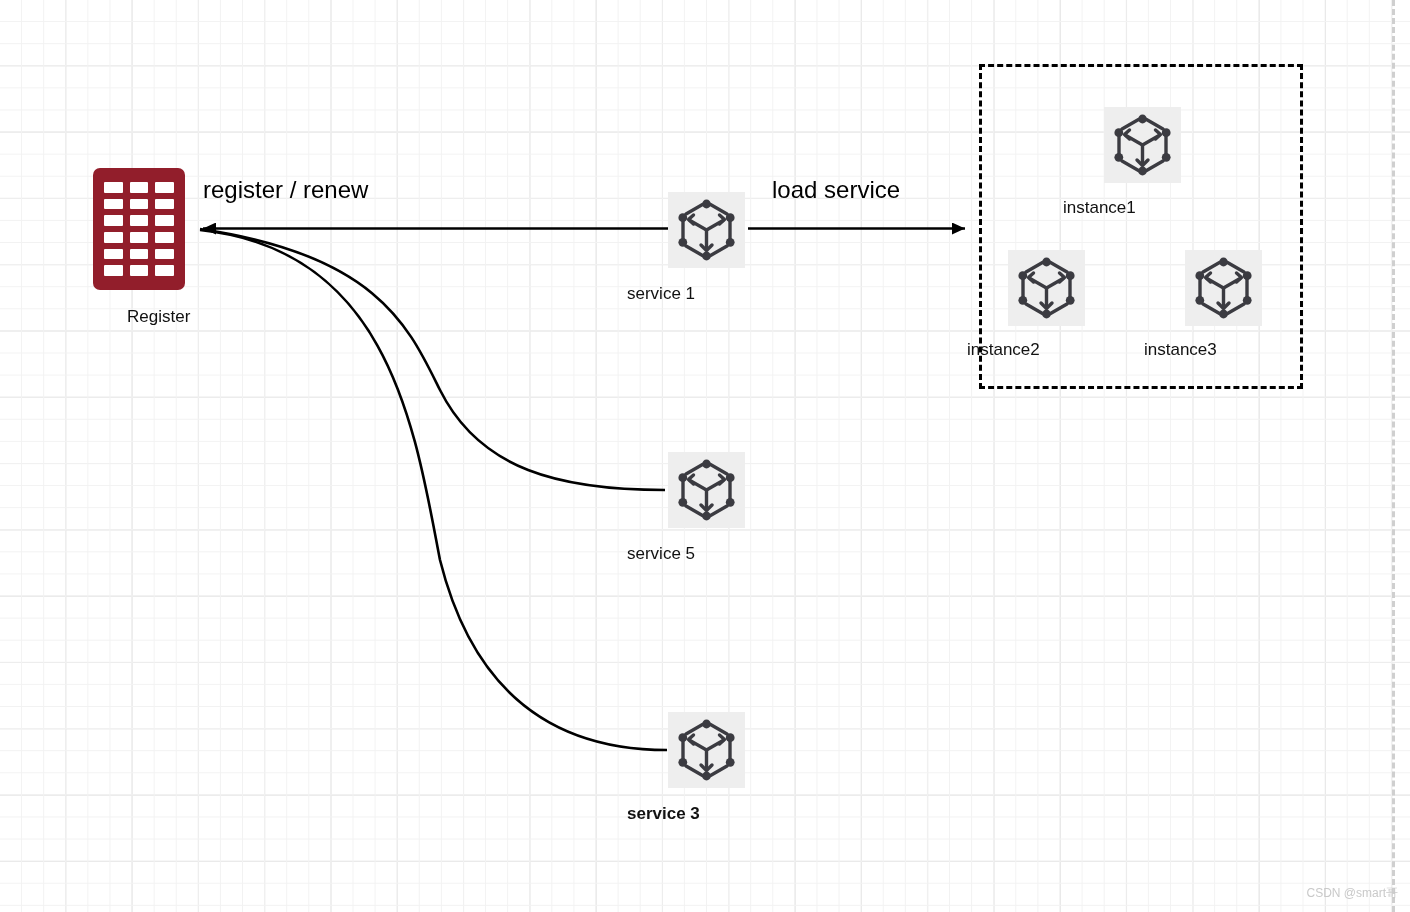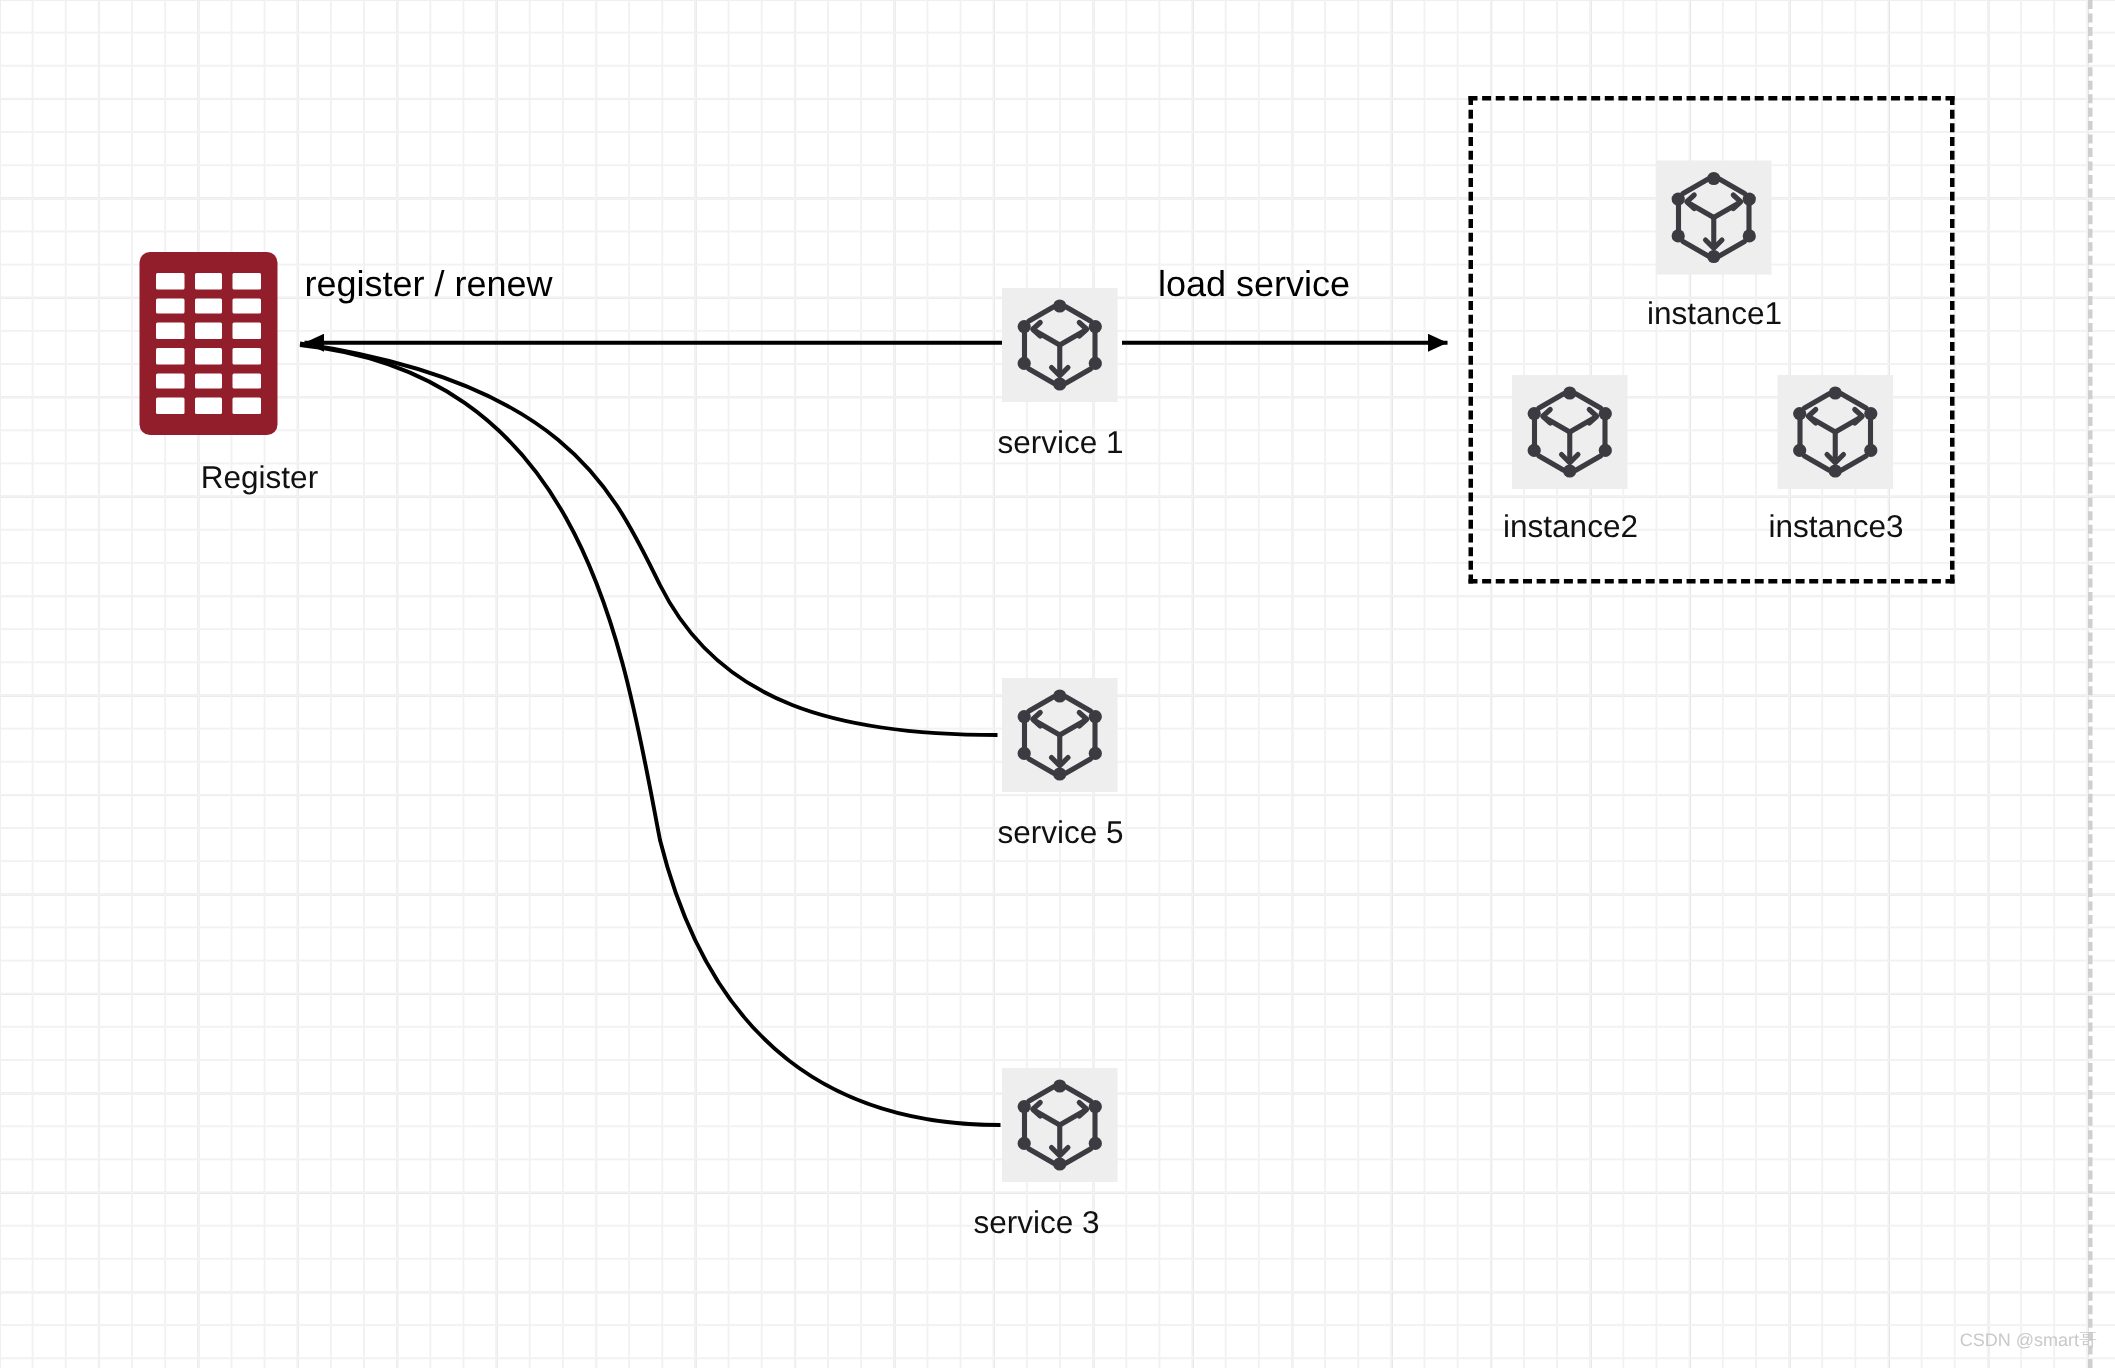--- a/index.html
+++ b/index.html
@@ -50,24 +50,23 @@
     row-gap: 6px;
     padding: 14px 11px;
     box-sizing: border-box;
   }
   #register-box .bar {
     background: #ffffff;
     border-radius: 1px;
   }
   .node-label {
     position: absolute;
-    font-size: 21px;
+    font-size: 17px;
     color: #111111;
     white-space: nowrap;
-    text-align: center;
     font-family: "Liberation Sans", sans-serif;
   }
   #register-label {
     left: 93px;
     top: 307px;
     width: 92px;
     margin-left: 34px;
   }
 
   
@@ -90,21 +89,21 @@
 
   #svc1-tile { left: 668px; top: 192px; width: 77px; height: 76px; }
   #svc2-tile { left: 668px; top: 452px; width: 77px; height: 76px; }
   #svc3-tile { left: 668px; top: 712px; width: 77px; height: 76px; }
   #inst1-tile { left: 1104px; top: 107px; width: 77px; height: 76px; }
   #inst2-tile { left: 1008px; top: 250px; width: 77px; height: 76px; }
   #inst3-tile { left: 1185px; top: 250px; width: 77px; height: 76px; }
 
   #svc1-label  { left: 627px; top: 284px; width: 160px; }
   #svc2-label  { left: 627px; top: 544px; width: 160px; }
-  #svc3-label  { left: 611px; top: 804px; width: 160px; }
+  #svc3-label  { left: 627px; top: 804px; width: 160px; font-weight: bold; }
   #inst1-label { left: 1063px; top: 198px; width: 160px; }
   #inst2-label { left: 967px; top: 340px; width: 160px; }
   #inst3-label { left: 1144px; top: 340px; width: 160px; }
 
   
   #instance-group {
     position: absolute;
     left: 979px;
     top: 64px;
     width: 324px;

